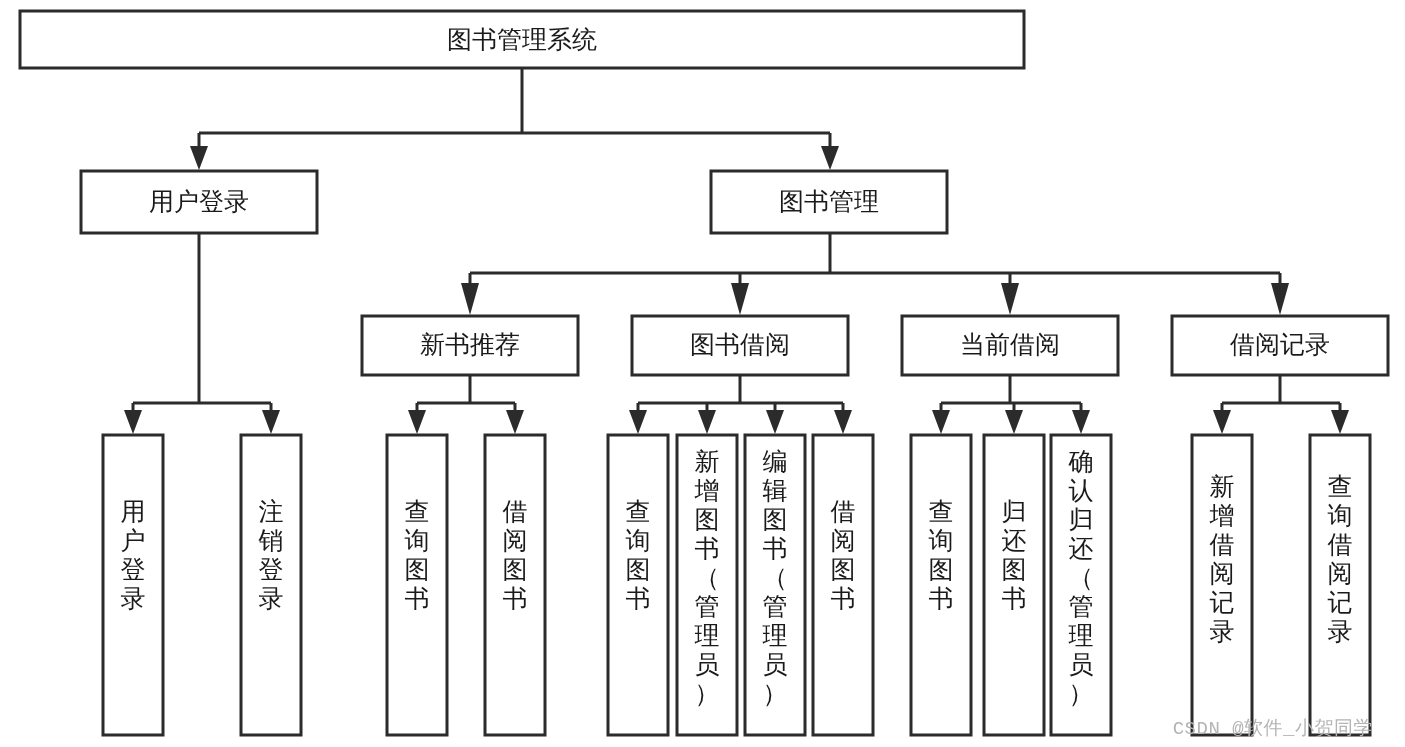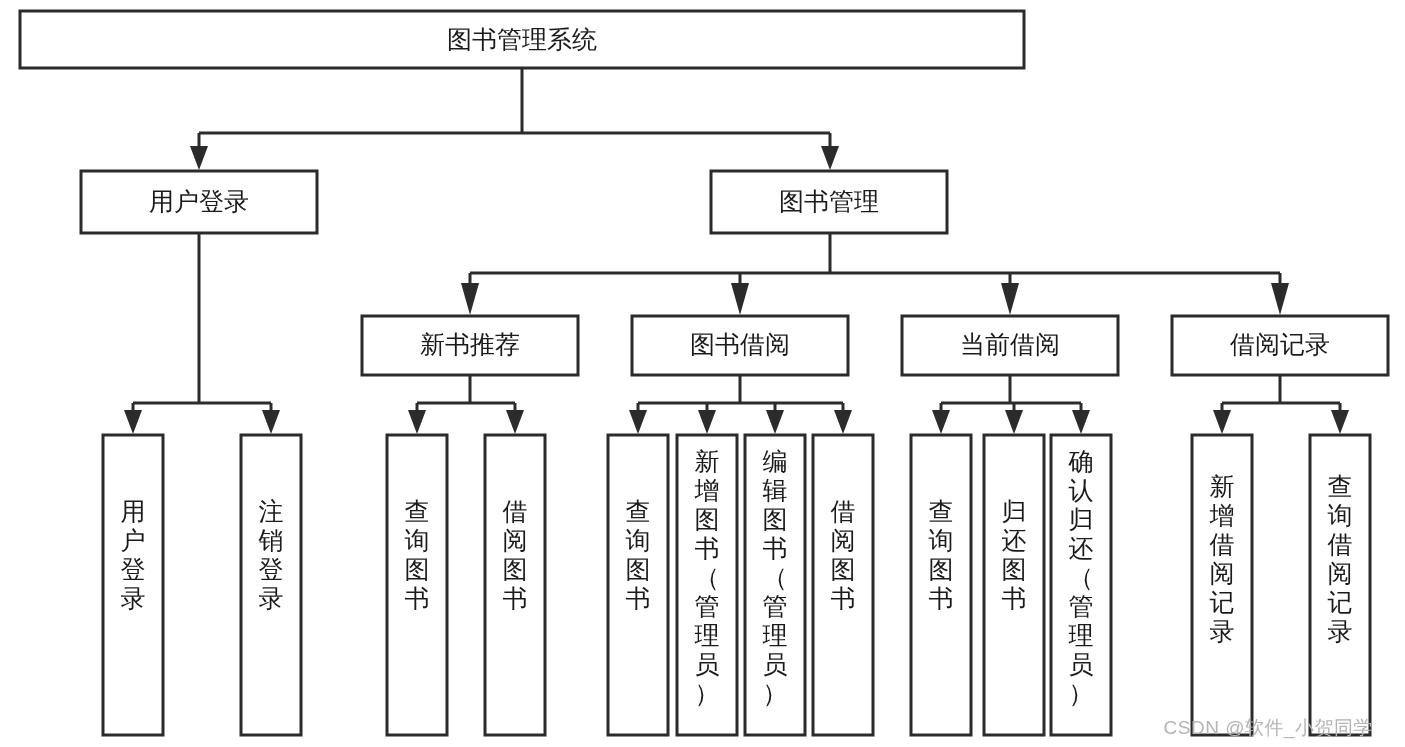--- a/index.html
+++ b/index.html
@@ -51,21 +51,21 @@
   .node-label-v {
     font-family: "Liberation Sans", "DejaVu Sans", sans-serif;
     font-size: 25px;
     fill: #1a1a1a;
     text-anchor: middle;
   }
   .watermark {
     position: absolute;
     right: 12px;
     bottom: 6px;
-    font-family: Liberation Sans, sans-serif;
+    font-family: Liberation Mono, monospace;
     font-size: 19px;
     color: #b4b4b4;
     white-space: nowrap;
     letter-spacing: 0.5px;
   }
 </style>
 </head>
 <body>
 
 <div id="diagram-root">

